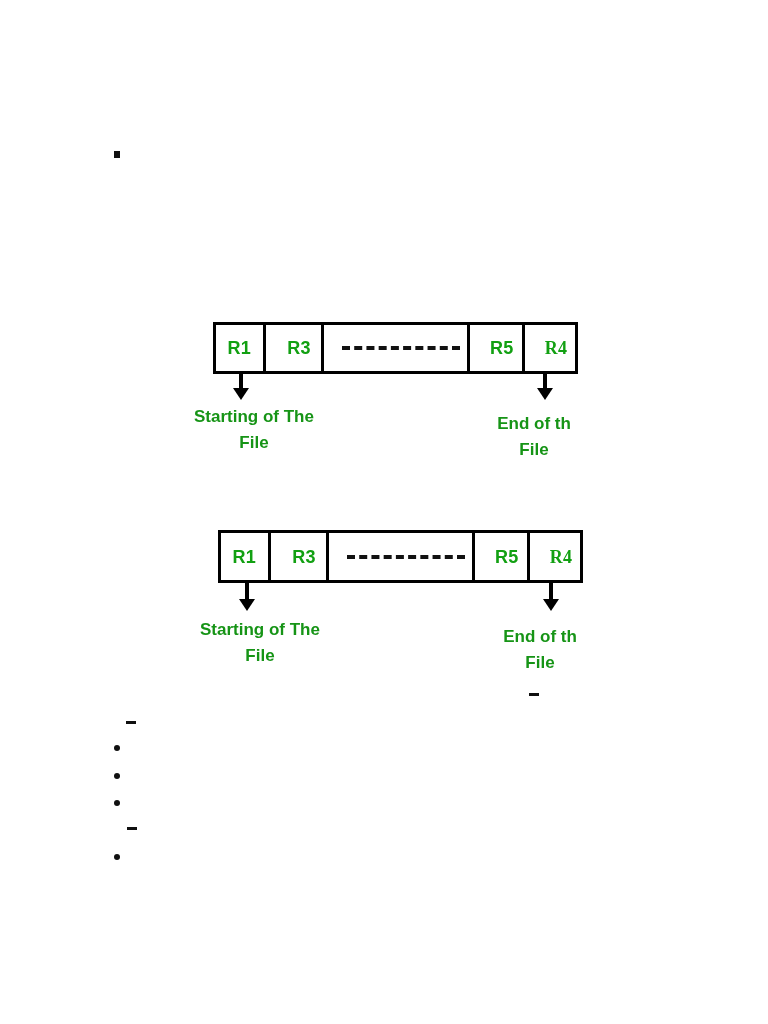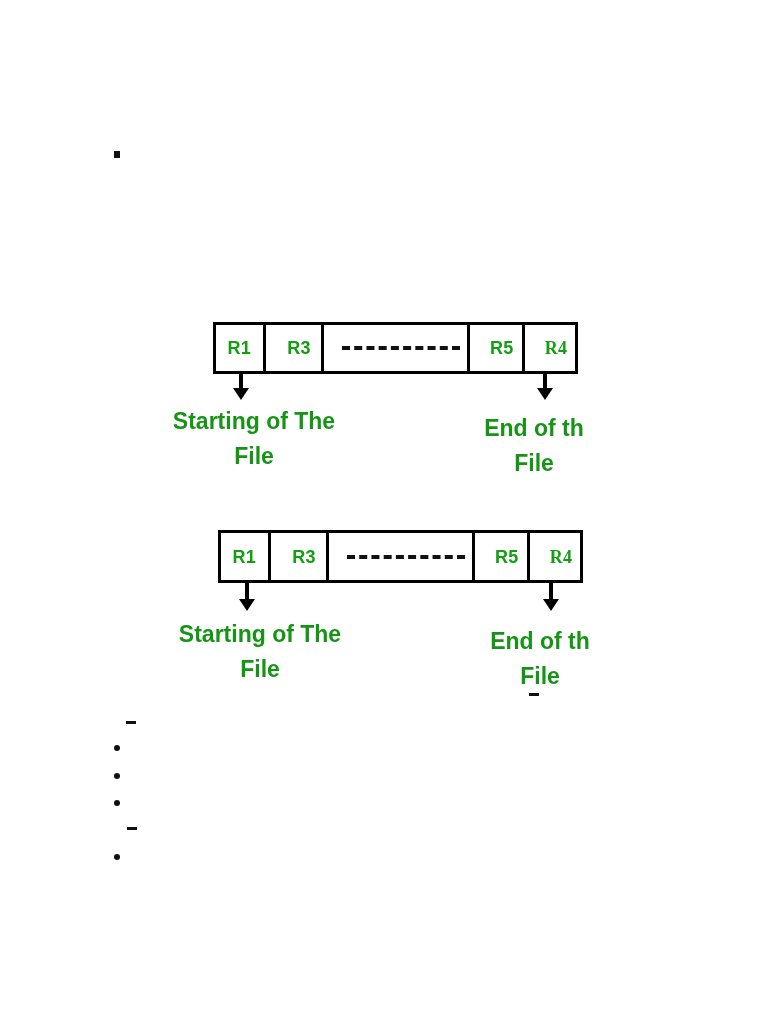--- a/index.html
+++ b/index.html
@@ -98,21 +98,21 @@
     height: 0;
     border-left: 8px solid transparent;
     border-right: 8px solid transparent;
     border-top: 12px solid #000000;
   }
 
   .annotation {
     position: absolute;
     color: #169416;
     font-weight: bold;
-    font-size: 23px;
+    font-size: 17px;
     line-height: 1.5;
     text-align: center;
     white-space: pre-line;
   }
 </style>
 </head>
 <body>
 
 <div class="page">
 

